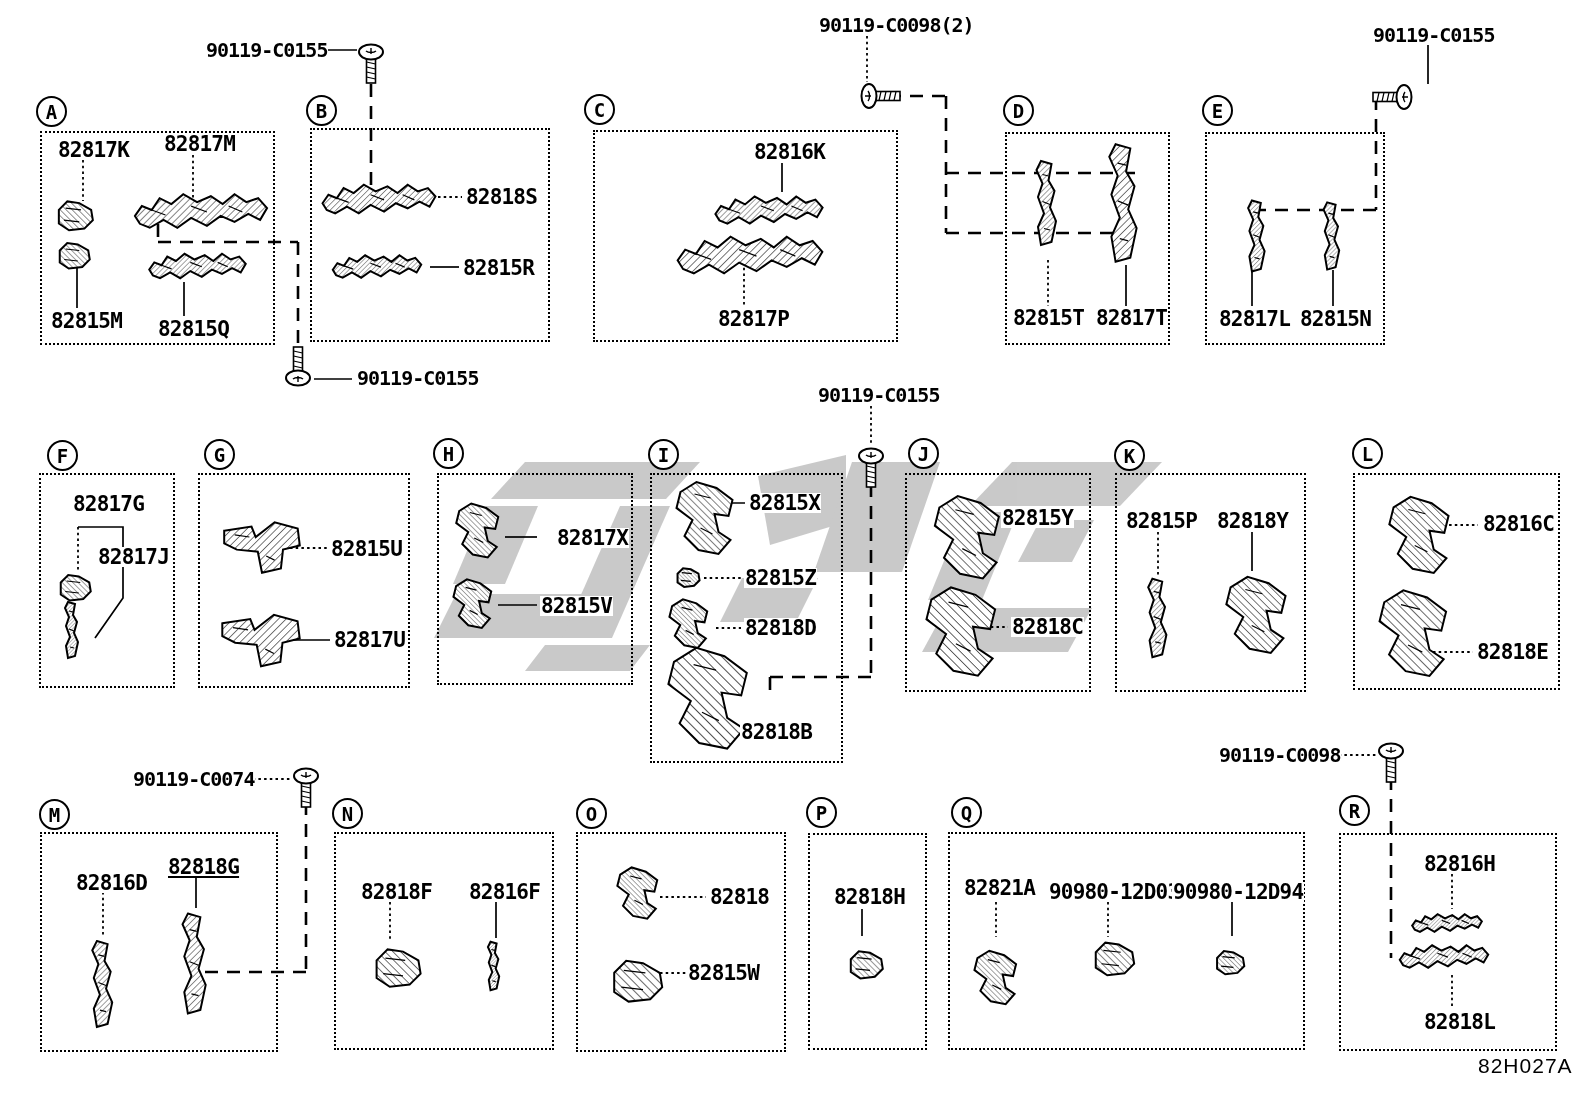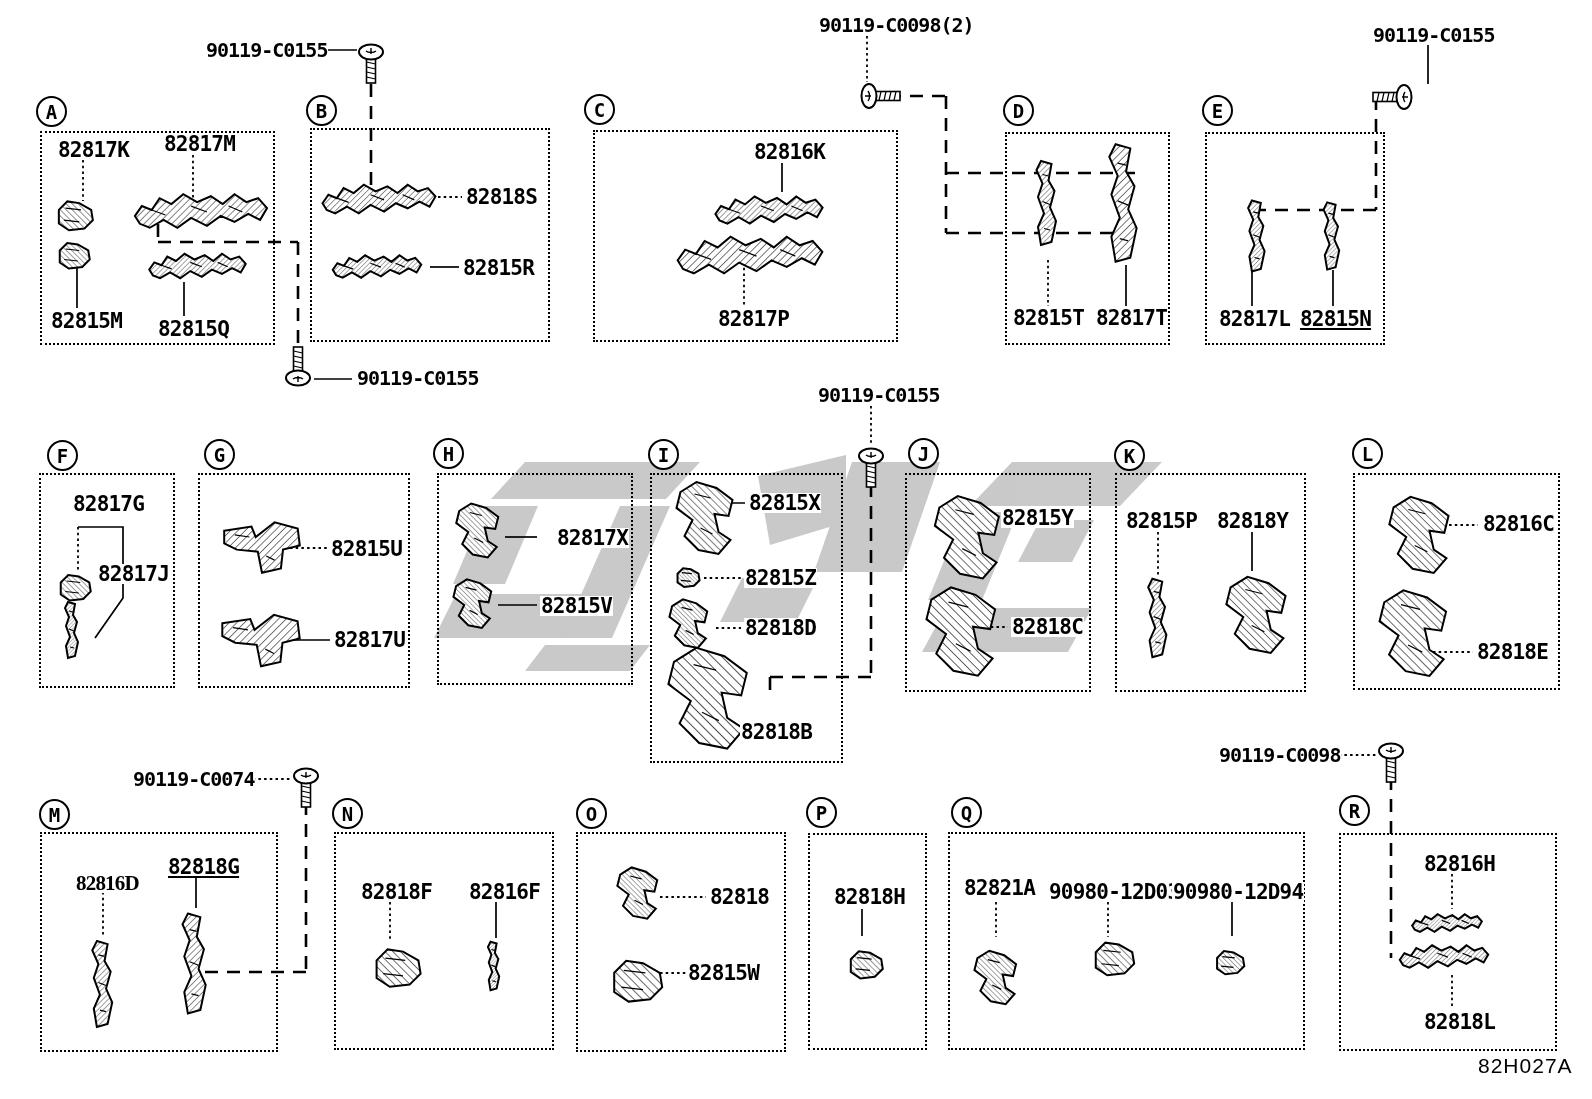--- a/index.html
+++ b/index.html
@@ -236,38 +236,38 @@
 <div class="plabel" style="left:163px;top:134px;">82817M</div>
 <div class="plabel" style="left:50px;top:311px;">82815M</div>
 <div class="plabel" style="left:157px;top:319px;text-align:center;">82815Q</div>
 <div class="plabel" style="left:465px;top:187px;">82818S</div>
 <div class="plabel" style="left:462px;top:258px;">82815R</div>
 <div class="plabel" style="left:753px;top:142px;">82816K</div>
 <div class="plabel" style="left:717px;top:309px;">82817P</div>
 <div class="plabel" style="left:1012px;top:308px;">82815T</div>
 <div class="plabel" style="left:1095px;top:308px;">82817T</div>
 <div class="plabel" style="left:1218px;top:309px;">82817L</div>
-<div class="plabel" style="left:1299px;top:309px;text-decoration:underline;">82815N</div>
+<div class="plabel" style="left:1299px;top:309px;">82815N</div>
 <div class="plabel" style="left:72px;top:494px;">82817G</div>
-<div class="plabel" style="left:97px;top:547px;margin-top:17px;">82817J</div>
+<div class="plabel" style="left:97px;top:547px;">82817J</div>
 <div class="plabel" style="left:330px;top:539px;">82815U</div>
 <div class="plabel" style="left:333px;top:630px;">82817U</div>
 <div class="plabel" style="left:540px;top:528px;margin-left:16px;">82817X</div>
 <div class="plabel" style="left:540px;top:596px;">82815V</div>
 <div class="plabel" style="left:748px;top:493px;">82815X</div>
 <div class="plabel" style="left:744px;top:568px;">82815Z</div>
 <div class="plabel" style="left:744px;top:618px;">82818D</div>
 <div class="plabel" style="left:740px;top:722px;">82818B</div>
 <div class="plabel" style="left:1001px;top:508px;">82815Y</div>
 <div class="plabel" style="left:1011px;top:617px;">82818C</div>
 <div class="plabel" style="left:1125px;top:511px;">82815P</div>
 <div class="plabel" style="left:1216px;top:511px;">82818Y</div>
 <div class="plabel" style="left:1482px;top:514px;">82816C</div>
 <div class="plabel" style="left:1476px;top:642px;">82818E</div>
-<div class="plabel" style="left:75px;top:873px;font-family:Liberation Serif, serif;">82816D</div>
+<div class="plabel" style="left:75px;top:873px;">82816D</div>
 <div class="plabel" style="left:167px;top:857px;text-decoration:underline;">82818G</div>
 <div class="plabel" style="left:360px;top:882px;">82818F</div>
 <div class="plabel" style="left:468px;top:882px;">82816F</div>
 <div class="plabel" style="left:709px;top:887px;">82818</div>
 <div class="plabel" style="left:687px;top:963px;">82815W</div>
 <div class="plabel" style="left:833px;top:887px;">82818H</div>
 <div class="plabel" style="left:963px;top:878px;">82821A</div>
 <div class="plabel" style="left:1048px;top:882px;">90980-12D03</div>
 <div class="plabel" style="left:1172px;top:882px;">90980-12D94</div>
 <div class="plabel" style="left:1423px;top:854px;">82816H</div>

